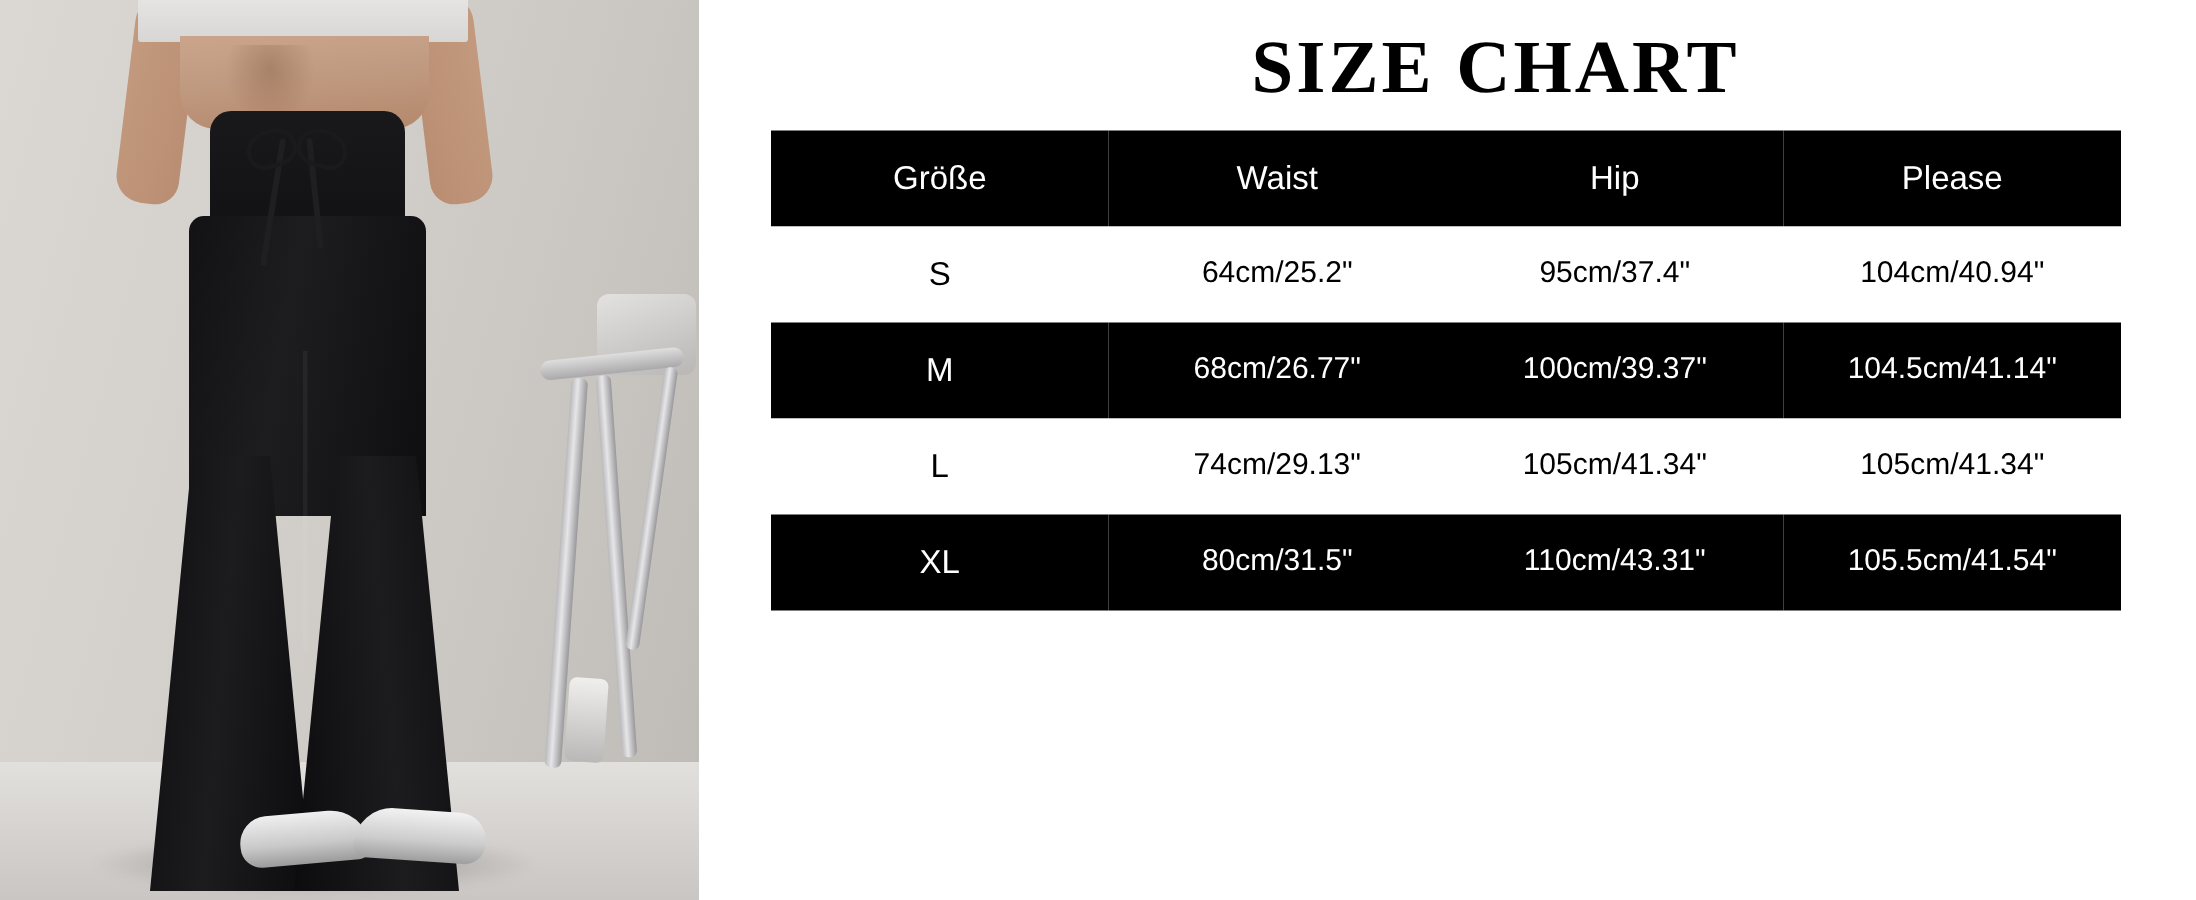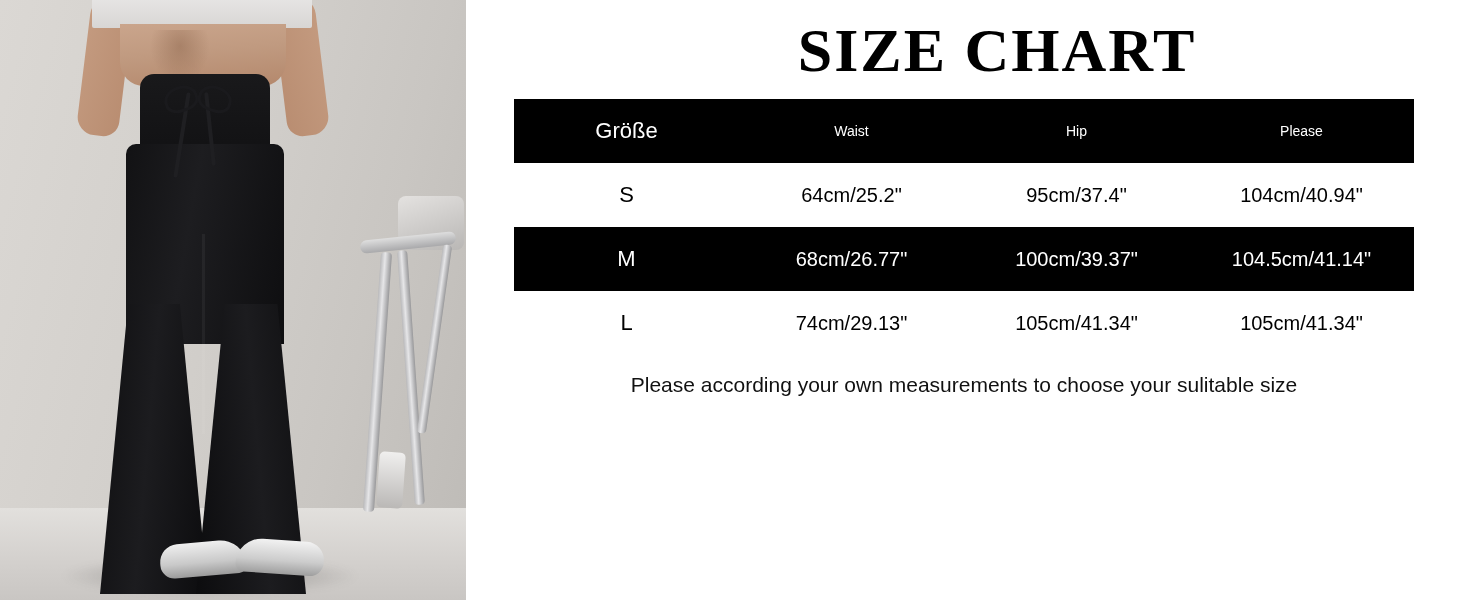--- a/index.html
+++ b/index.html
@@ -198,21 +198,21 @@
     position: relative;
     flex: 1 1 auto;
     height: 600px;
     background: #ffffff;
     padding: 0;
   }
   .chart-title {
     text-align: center;
     font-family: "Liberation Serif", serif;
     font-weight: bold;
-    font-size: 62px;
+    font-size: 50px;
     letter-spacing: 2px;
     color: #000000;
     margin: 18px 0 4px 0;
     line-height: 1.05;
     padding-left: 64px;
   }
   .table-wrap {
     margin: 16px 0 0 48px;
     width: 900px;
   }
@@ -227,21 +227,21 @@
     font-size: 20px;
     padding: 4px;
     height: 56px;
     vertical-align: middle;
     font-family: "Liberation Sans", sans-serif;
   }
   table.size-table thead th {
     background: #000000;
     color: #ffffff;
     font-weight: normal;
-    font-size: 14px;
+    font-size: 22px;
   }
   table.size-table tbody tr.row-light td {
     background: #ffffff;
     color: #000000;
   }
   table.size-table tbody tr.row-dark td {
     background: #000000;
     color: #ffffff;
   }
   table.size-table td.size-col,
@@ -322,19 +322,24 @@
             <td>68cm/26.77"</td>
             <td>100cm/39.37"</td>
             <td>104.5cm/41.14"</td>
           </tr>
           <tr class="row-light">
             <td class="size-col">L</td>
             <td>74cm/29.13"</td>
             <td>105cm/41.34"</td>
             <td>105cm/41.34"</td>
           </tr>
+          <tr class="row-dark">
+            <td class="size-col">XL</td>
+            <td>80cm/31.5"</td>
+            <td>110cm/43.31"</td>
+            <td>105.5cm/41.54"</td>
+          </tr>
         </tbody>
       </table>
     </div>
 
-    <div class="footnote">Please according your own measurements to choose your sulitable size</div>
   </div>
 </div>
 
 </body></html>

